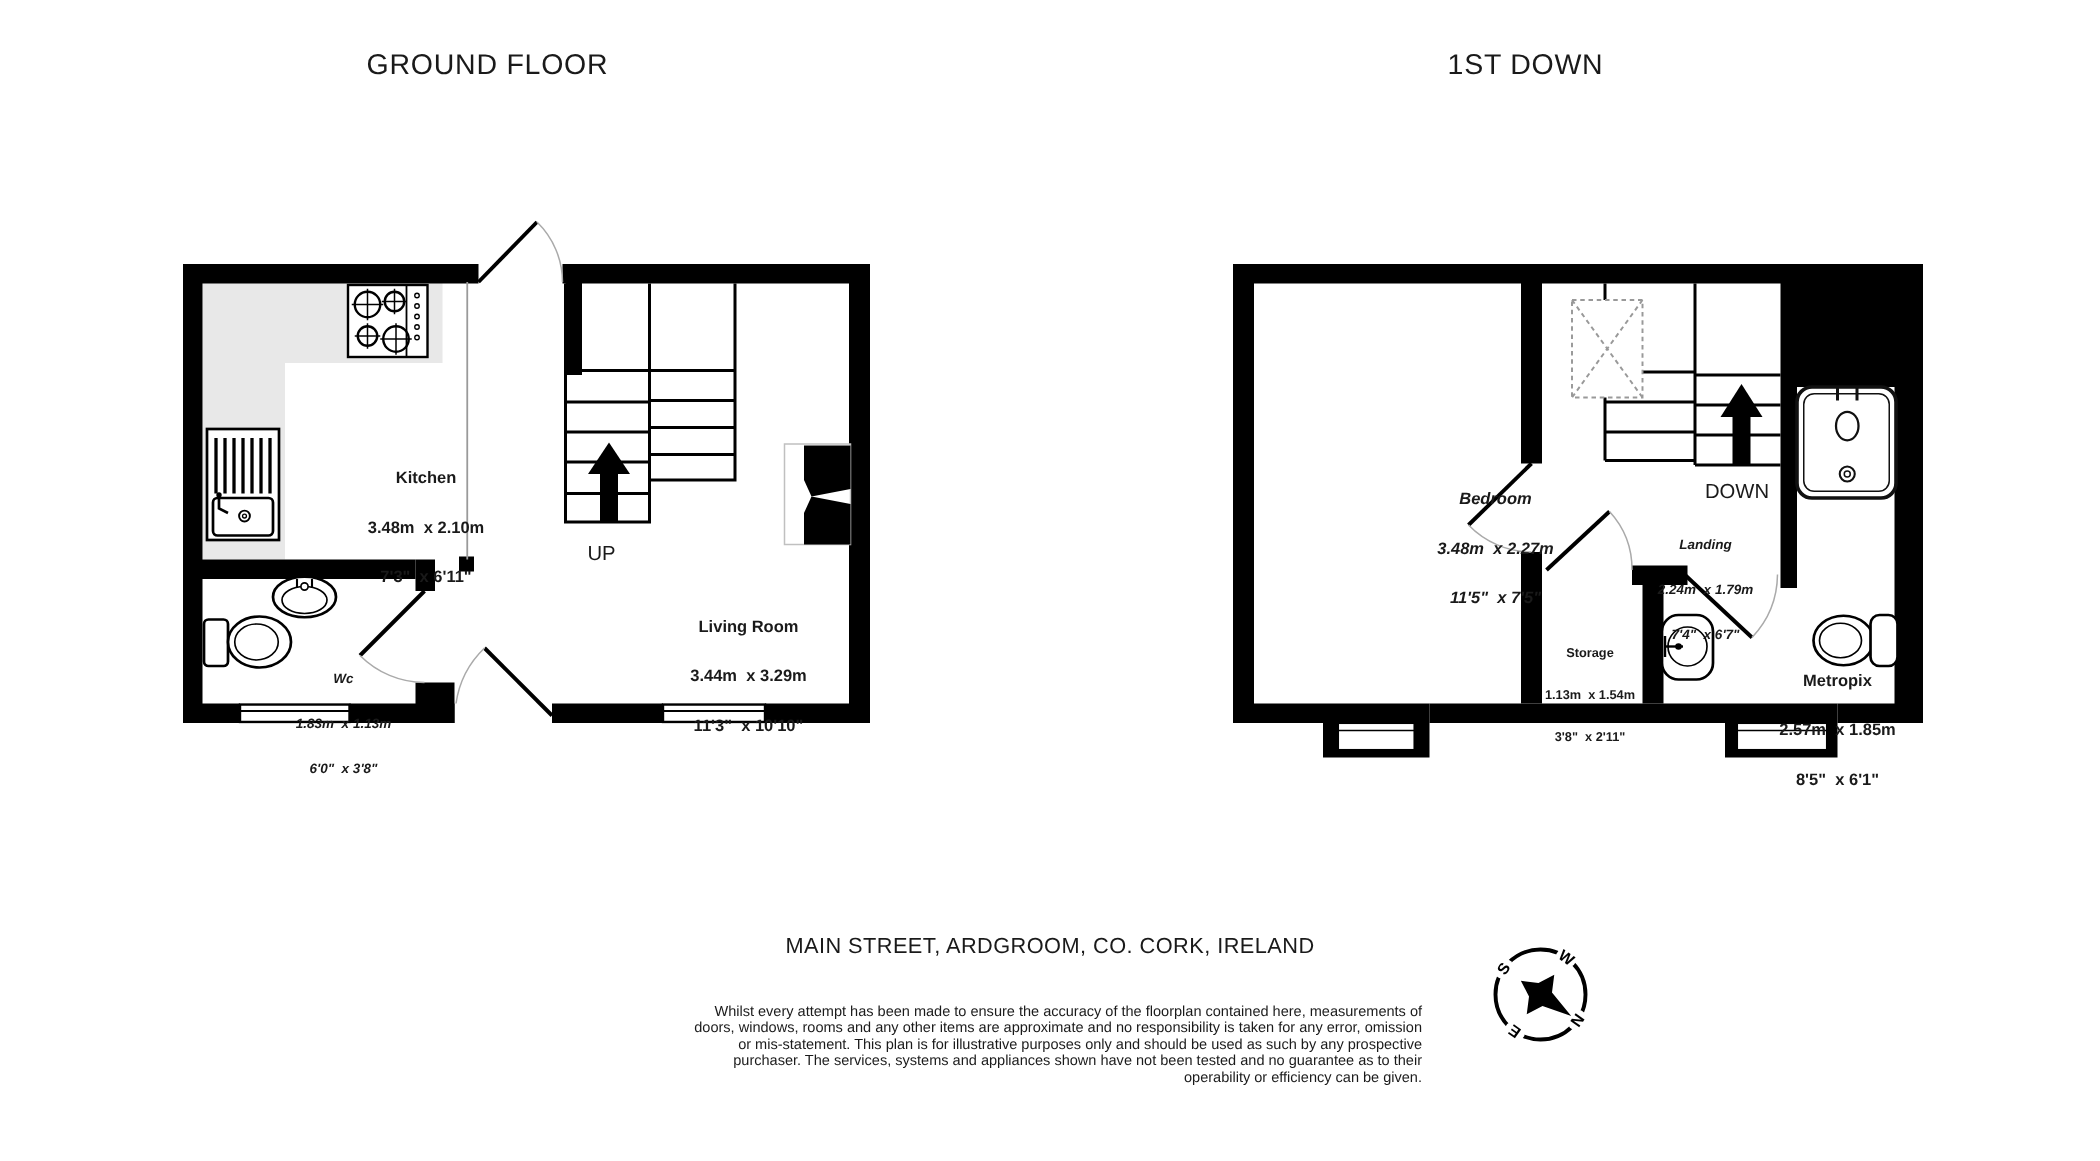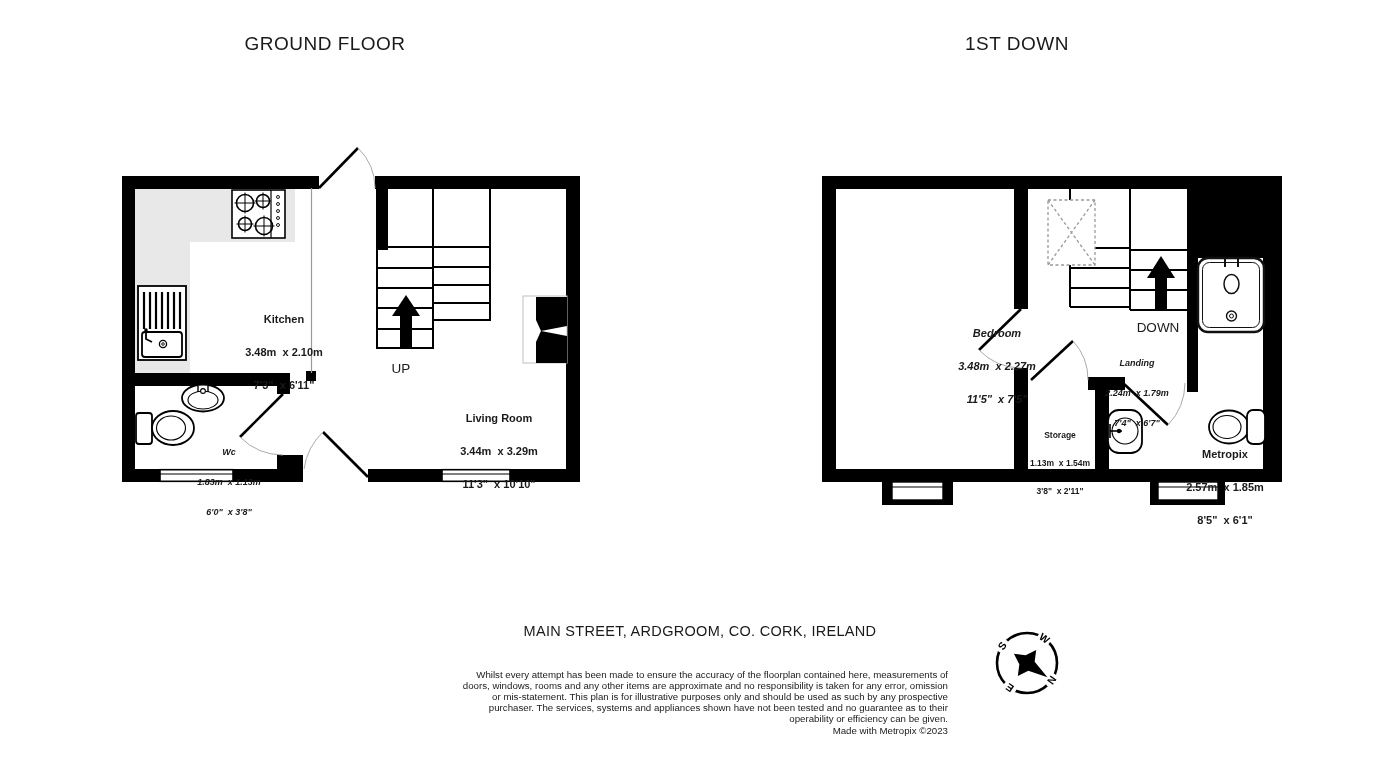--- a/index.html
+++ b/index.html
@@ -299,14 +299,13 @@
 <div class="abs room-label lbl-lg" style="left:1181px;top:427px;">
   <div>Metropix</div>
   <div>2.57m  x 1.85m</div>
   <div>8'5"  x 6'1"</div>
 </div>
 <div class="abs stair-label" style="left:1158px;top:320px;">DOWN</div>
 
 <div class="abs address" style="top:623px;">MAIN STREET, ARDGROOM, CO. CORK, IRELAND</div>
 <div class="abs disclaimer">
   <span>Whilst every attempt has been made to ensure the accuracy of the floorplan contained here, measurements of doors, windows, rooms and any other items are approximate and no responsibility is taken for any error, omission or mis-statement. This plan is for illustrative purposes only and should be used as such by any prospective purchaser. The services, systems and appliances shown have not been tested and no guarantee as to their operability or efficiency can be given.</span>
-  <div class="credit">Made with Metropix ©2023</div>
 </div>
 
 </body></html>

